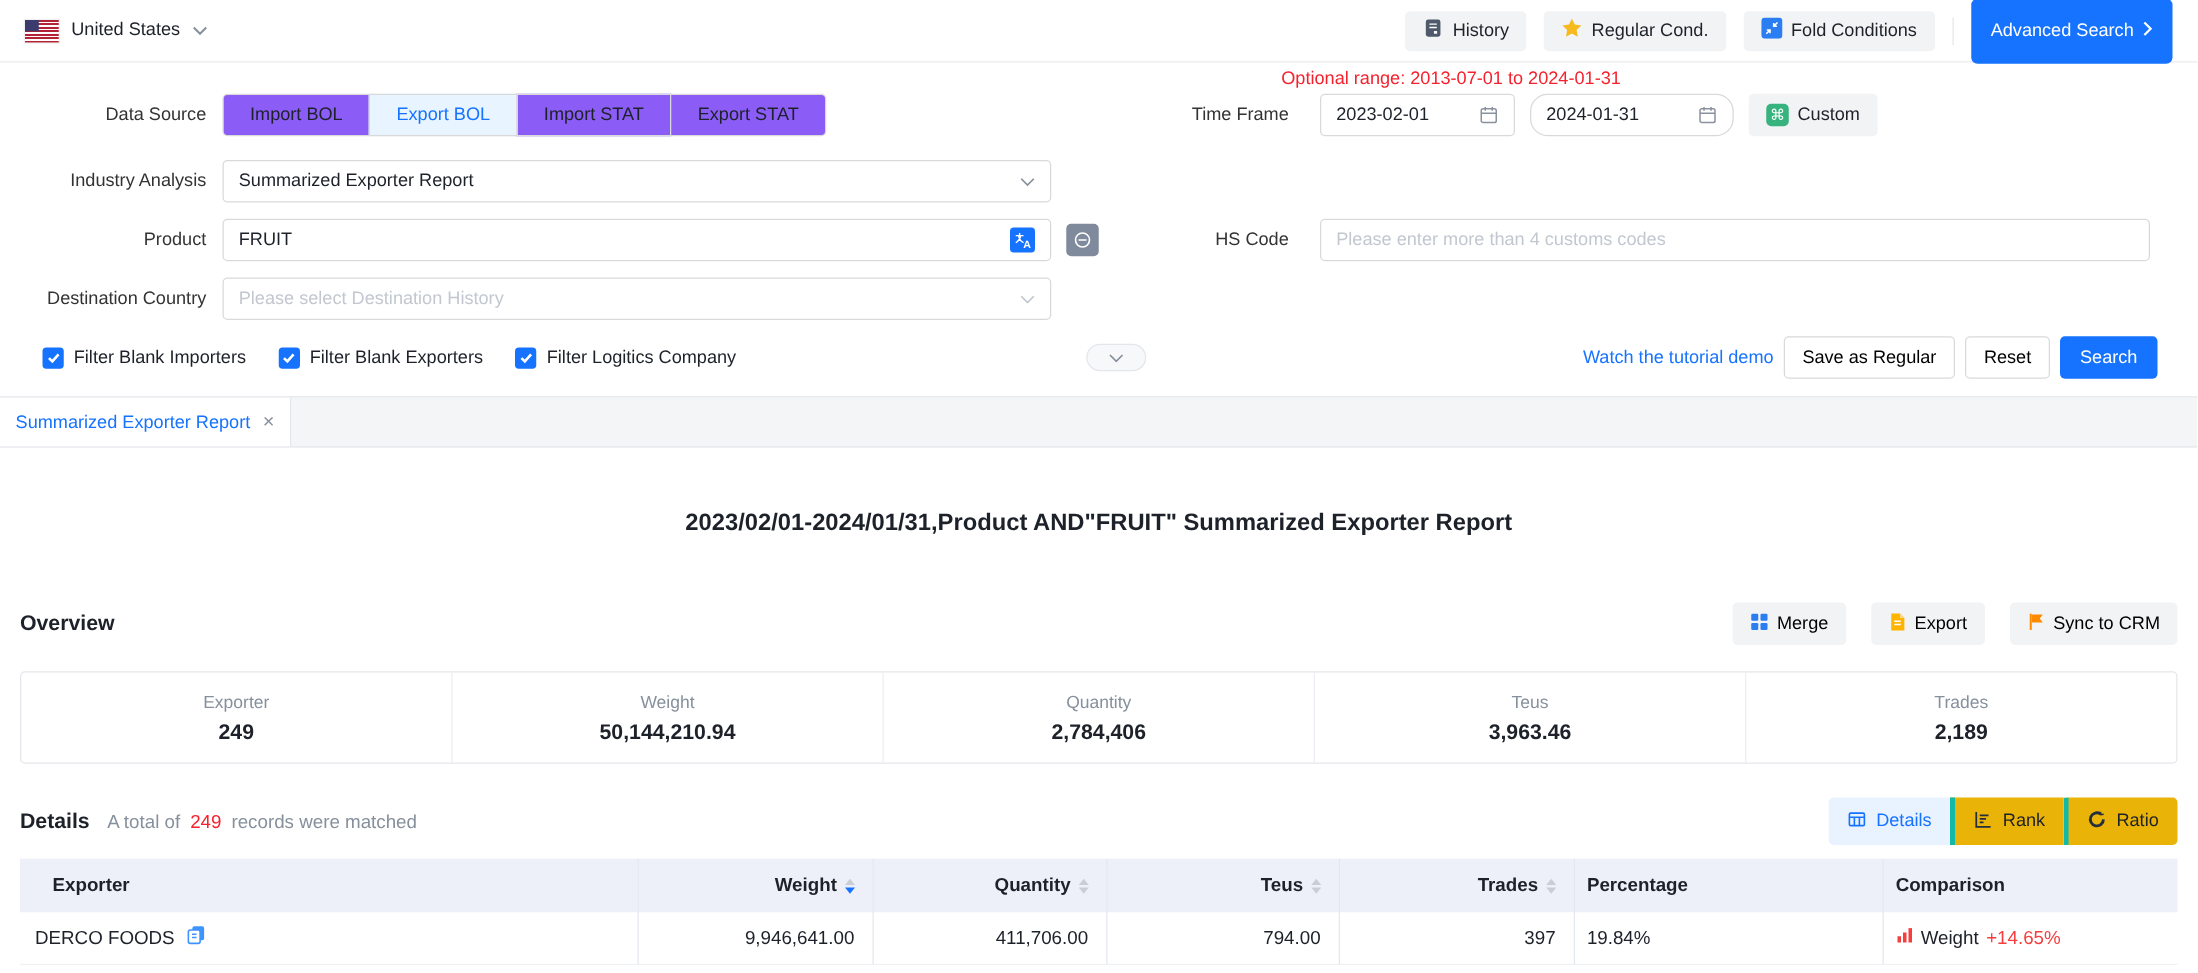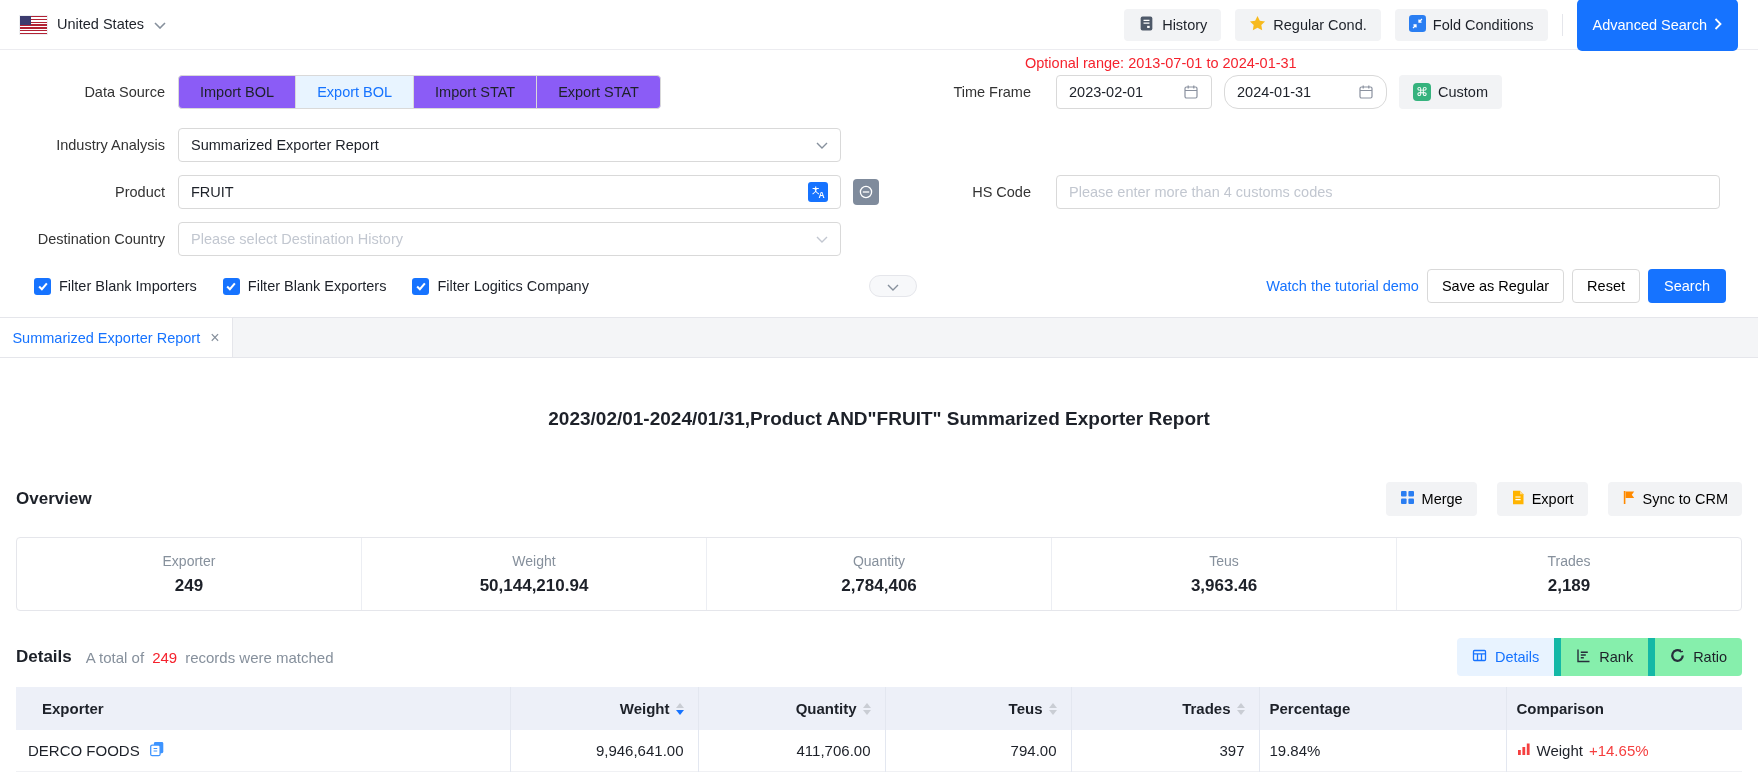--- a/index.html
+++ b/index.html
@@ -77,22 +77,22 @@
   .stat { flex:1; display:flex; flex-direction:column; align-items:center; justify-content:center; gap:7px;
           border-right:1px solid #eceef3; }
   .stat:last-child { border-right:none; }
   .stat .lb { color:#86909c; font-size:14px; }
   .stat .vl { font-size:17px; font-weight:700; }
   .detbar { margin-top:27px; display:flex; align-items:center; }
   .detbar .h2 { margin-right:14px; }
   .muted { color:#86909c; font-size:15px; }
   .redtxt { color:#f5222d; font-size:15px; margin:0 8px; }
   .views { margin-left:auto; display:flex; }
-  .view { height:38px; display:flex; align-items:center; gap:8px; padding:0 15px; background:#86efac;
-          border-left:7px solid #14b8a6; cursor:pointer; }
+  .view { height:38px; display:flex; align-items:center; gap:8px; padding:0 15px; background:#eab308;
+          border-left:4px solid #14b8a6; cursor:pointer; }
   .view:first-child { border-left:none; border-radius:4px 0 0 4px; }
   .view:last-child { border-radius:0 4px 4px 0; }
   .view.active { background:#e8f3ff; color:#1673ff; }
   table { margin-top:11px; width:100%; border-collapse:collapse; font-size:15px; table-layout:fixed; }
   thead tr { background:#edf0f8; height:43px; }
   th { font-weight:700; }
   th, td { border-right:1px solid #e3e7f0; }
   th:last-child, td:last-child { border-right:none; }
   tbody tr { height:41px; background:#fff; border-bottom:1px solid #f0f1f4; }
   .thc { display:flex; align-items:center; }

